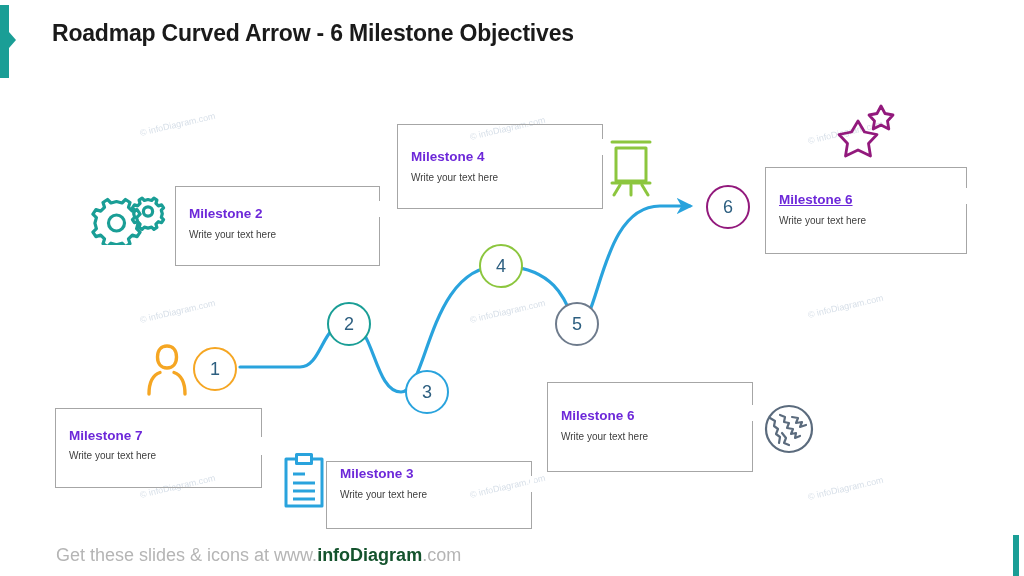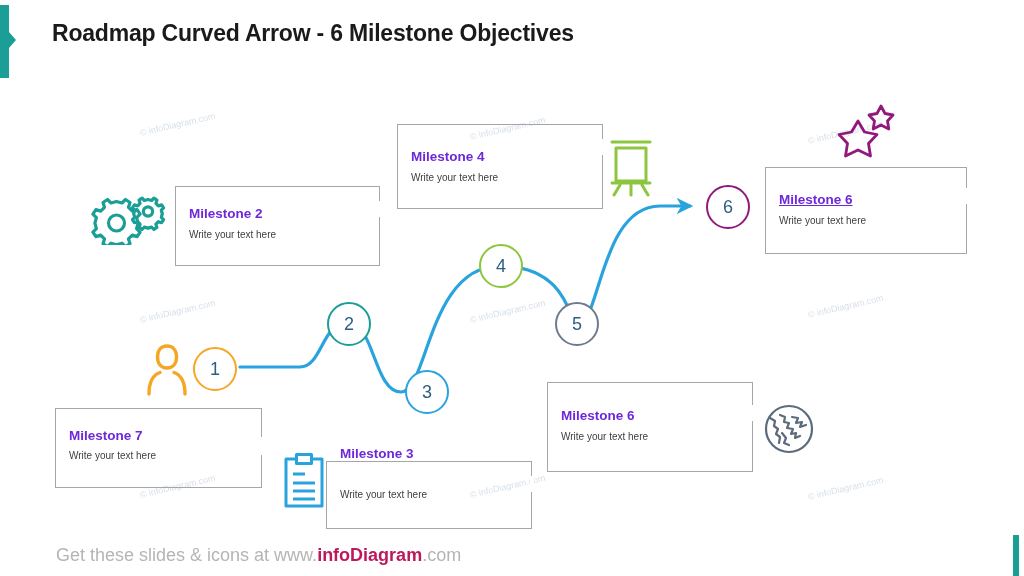--- a/index.html
+++ b/index.html
@@ -52,21 +52,21 @@
   #footer {
     position: absolute;
     left: 56px;
     top: 545px;
     font-size: 18px;
     color: #b5b5b5;
     white-space: nowrap;
   }
   #footer .brand {
     font-weight: bold;
-    color: #be185d;
+    color: #14532d;
     text-align: center;
   }
   #footer-accent {
     position: absolute;
     left: 1013px;
     top: 535px;
     width: 6px;
     height: 41px;
     background: #1a9e96;
   }
@@ -255,21 +255,21 @@
 
   <div class="ms-box" style="left:175px; top:186px; width:205px; height:80px;">
     <div class="gap" style="top:14px; height:16px;"></div>
   </div>
   <div class="ms-title" style="left:189px; top:206px;">Milestone 2</div>
   <div class="ms-sub" style="left:189px; top:229px;">Write your text here</div>
 
   <div class="ms-box" style="left:326px; top:461px; width:206px; height:68px;">
     <div class="gap" style="top:14px; height:16px;"></div>
   </div>
-  <div class="ms-title" style="left:340px; top:446px;">Milestone 3</div>
+  <div class="ms-title" style="left:340px; top:466px;">Milestone 3</div>
   <div class="ms-sub" style="left:340px; top:489px;">Write your text here</div>
 
   <div class="ms-box" style="left:397px; top:124px; width:206px; height:85px;">
     <div class="gap" style="top:14px; height:16px;"></div>
   </div>
   <div class="ms-title" style="left:411px; top:149px;">Milestone 4</div>
   <div class="ms-sub" style="left:411px; top:172px;">Write your text here</div>
 
   <div class="ms-box" style="left:547px; top:382px; width:206px; height:90px;">
     <div class="gap" style="top:22px; height:16px;"></div>

